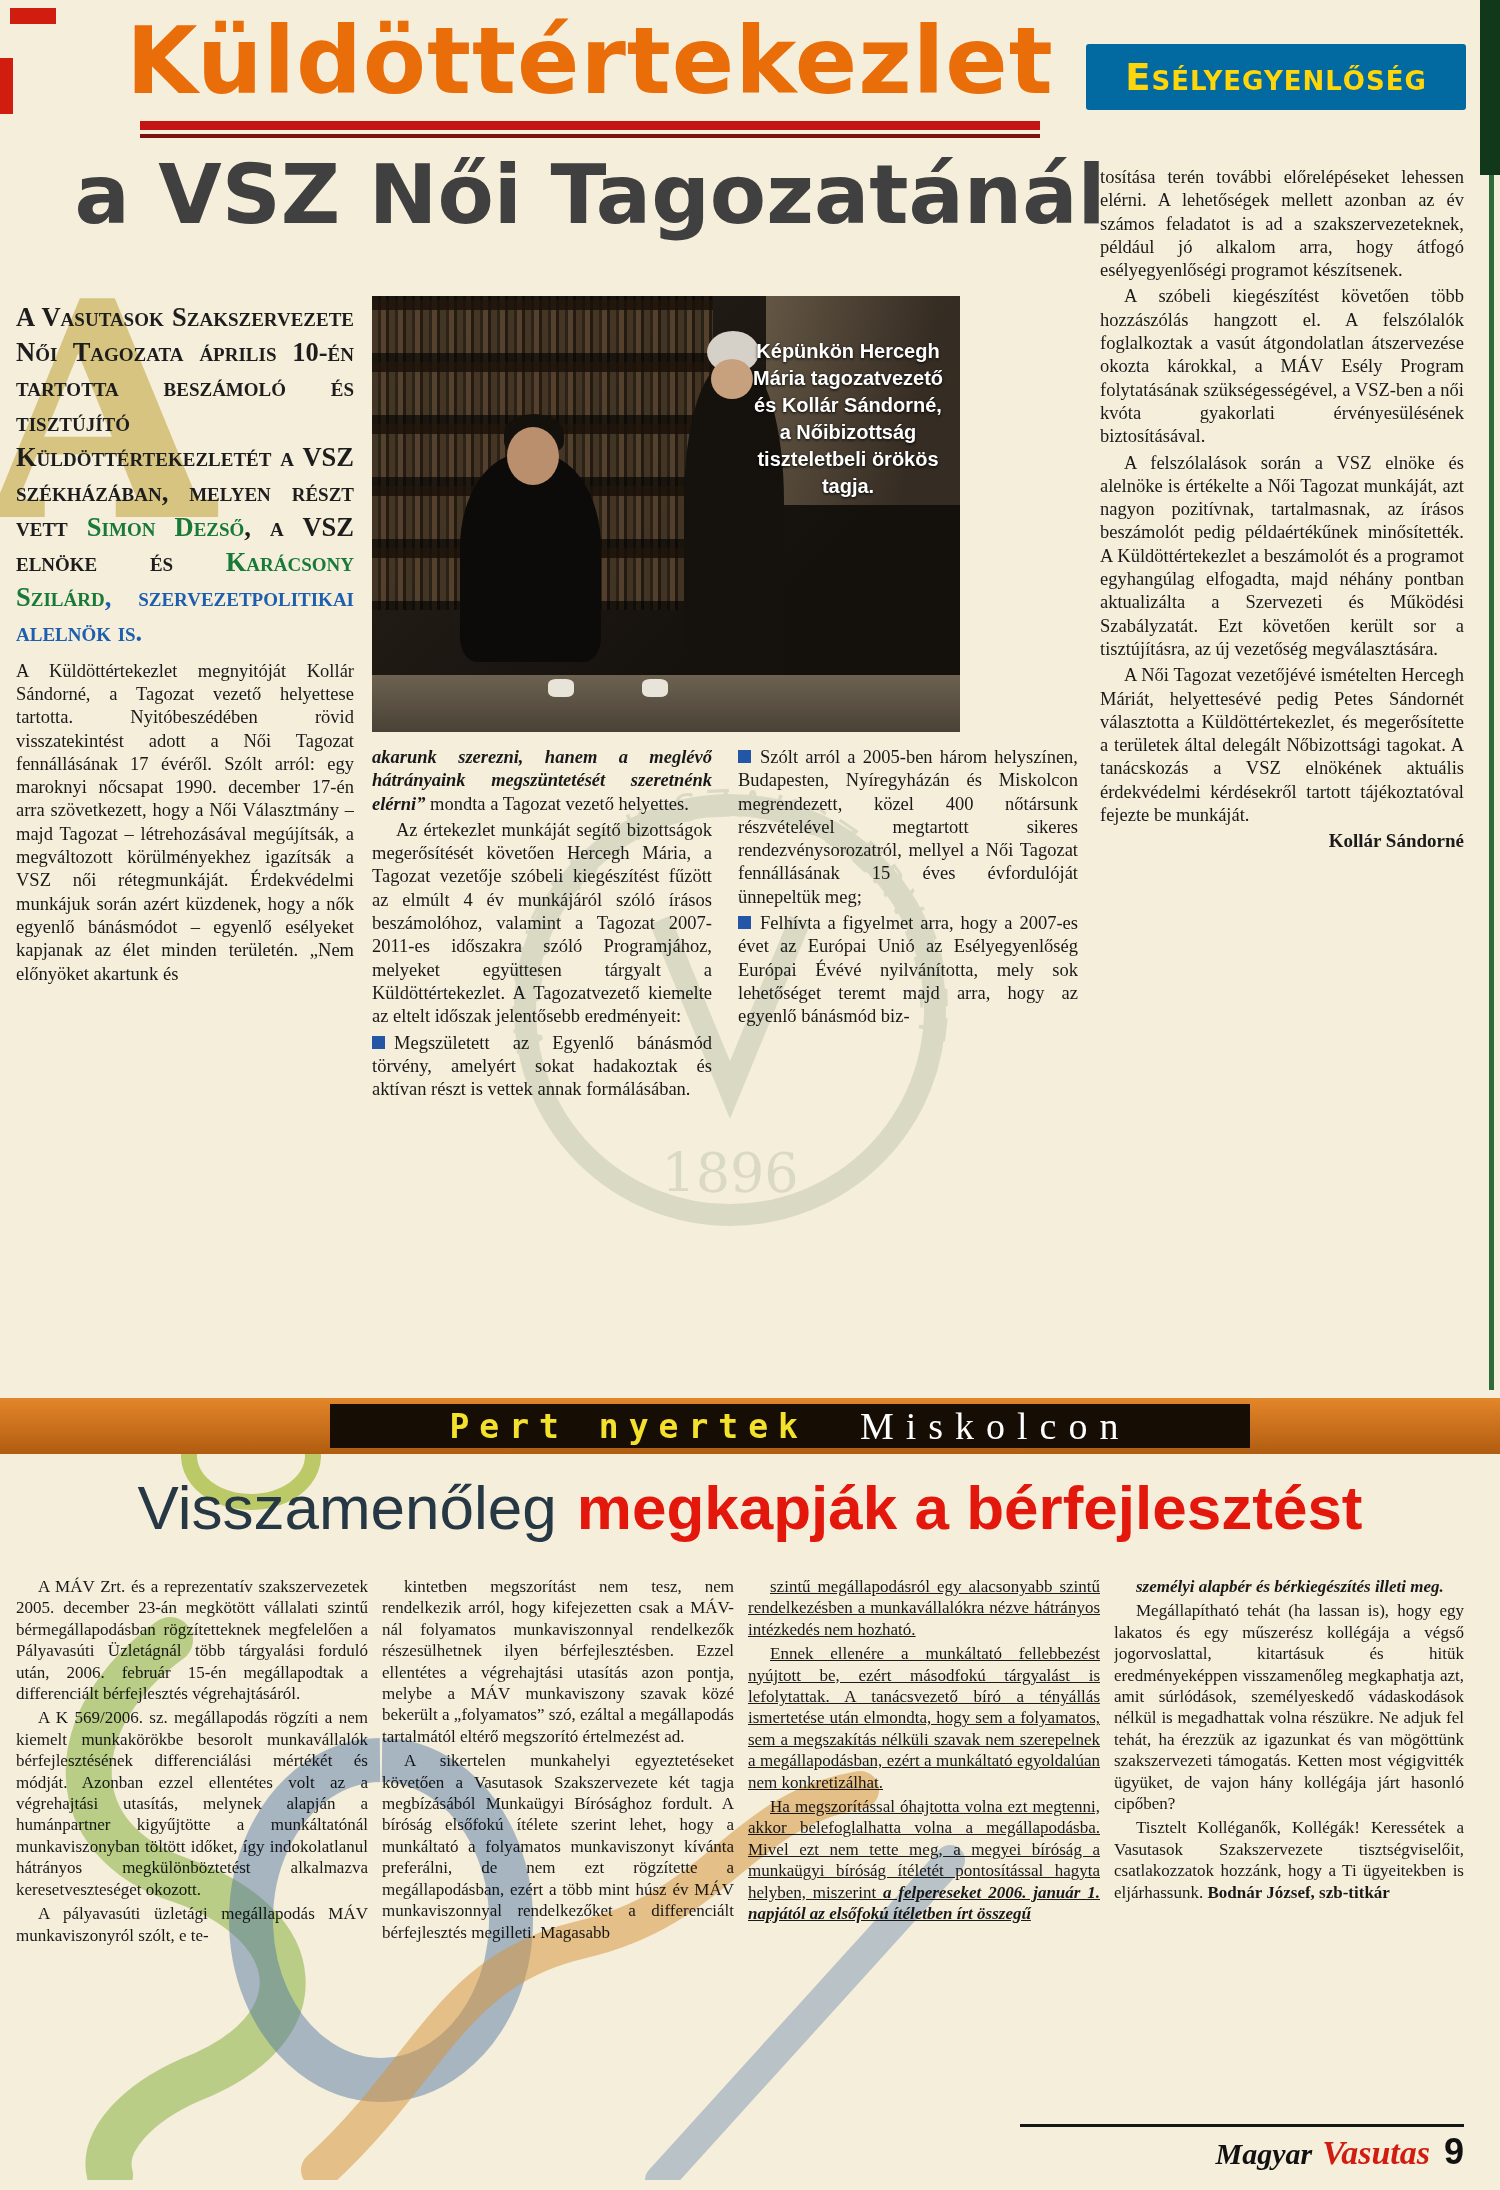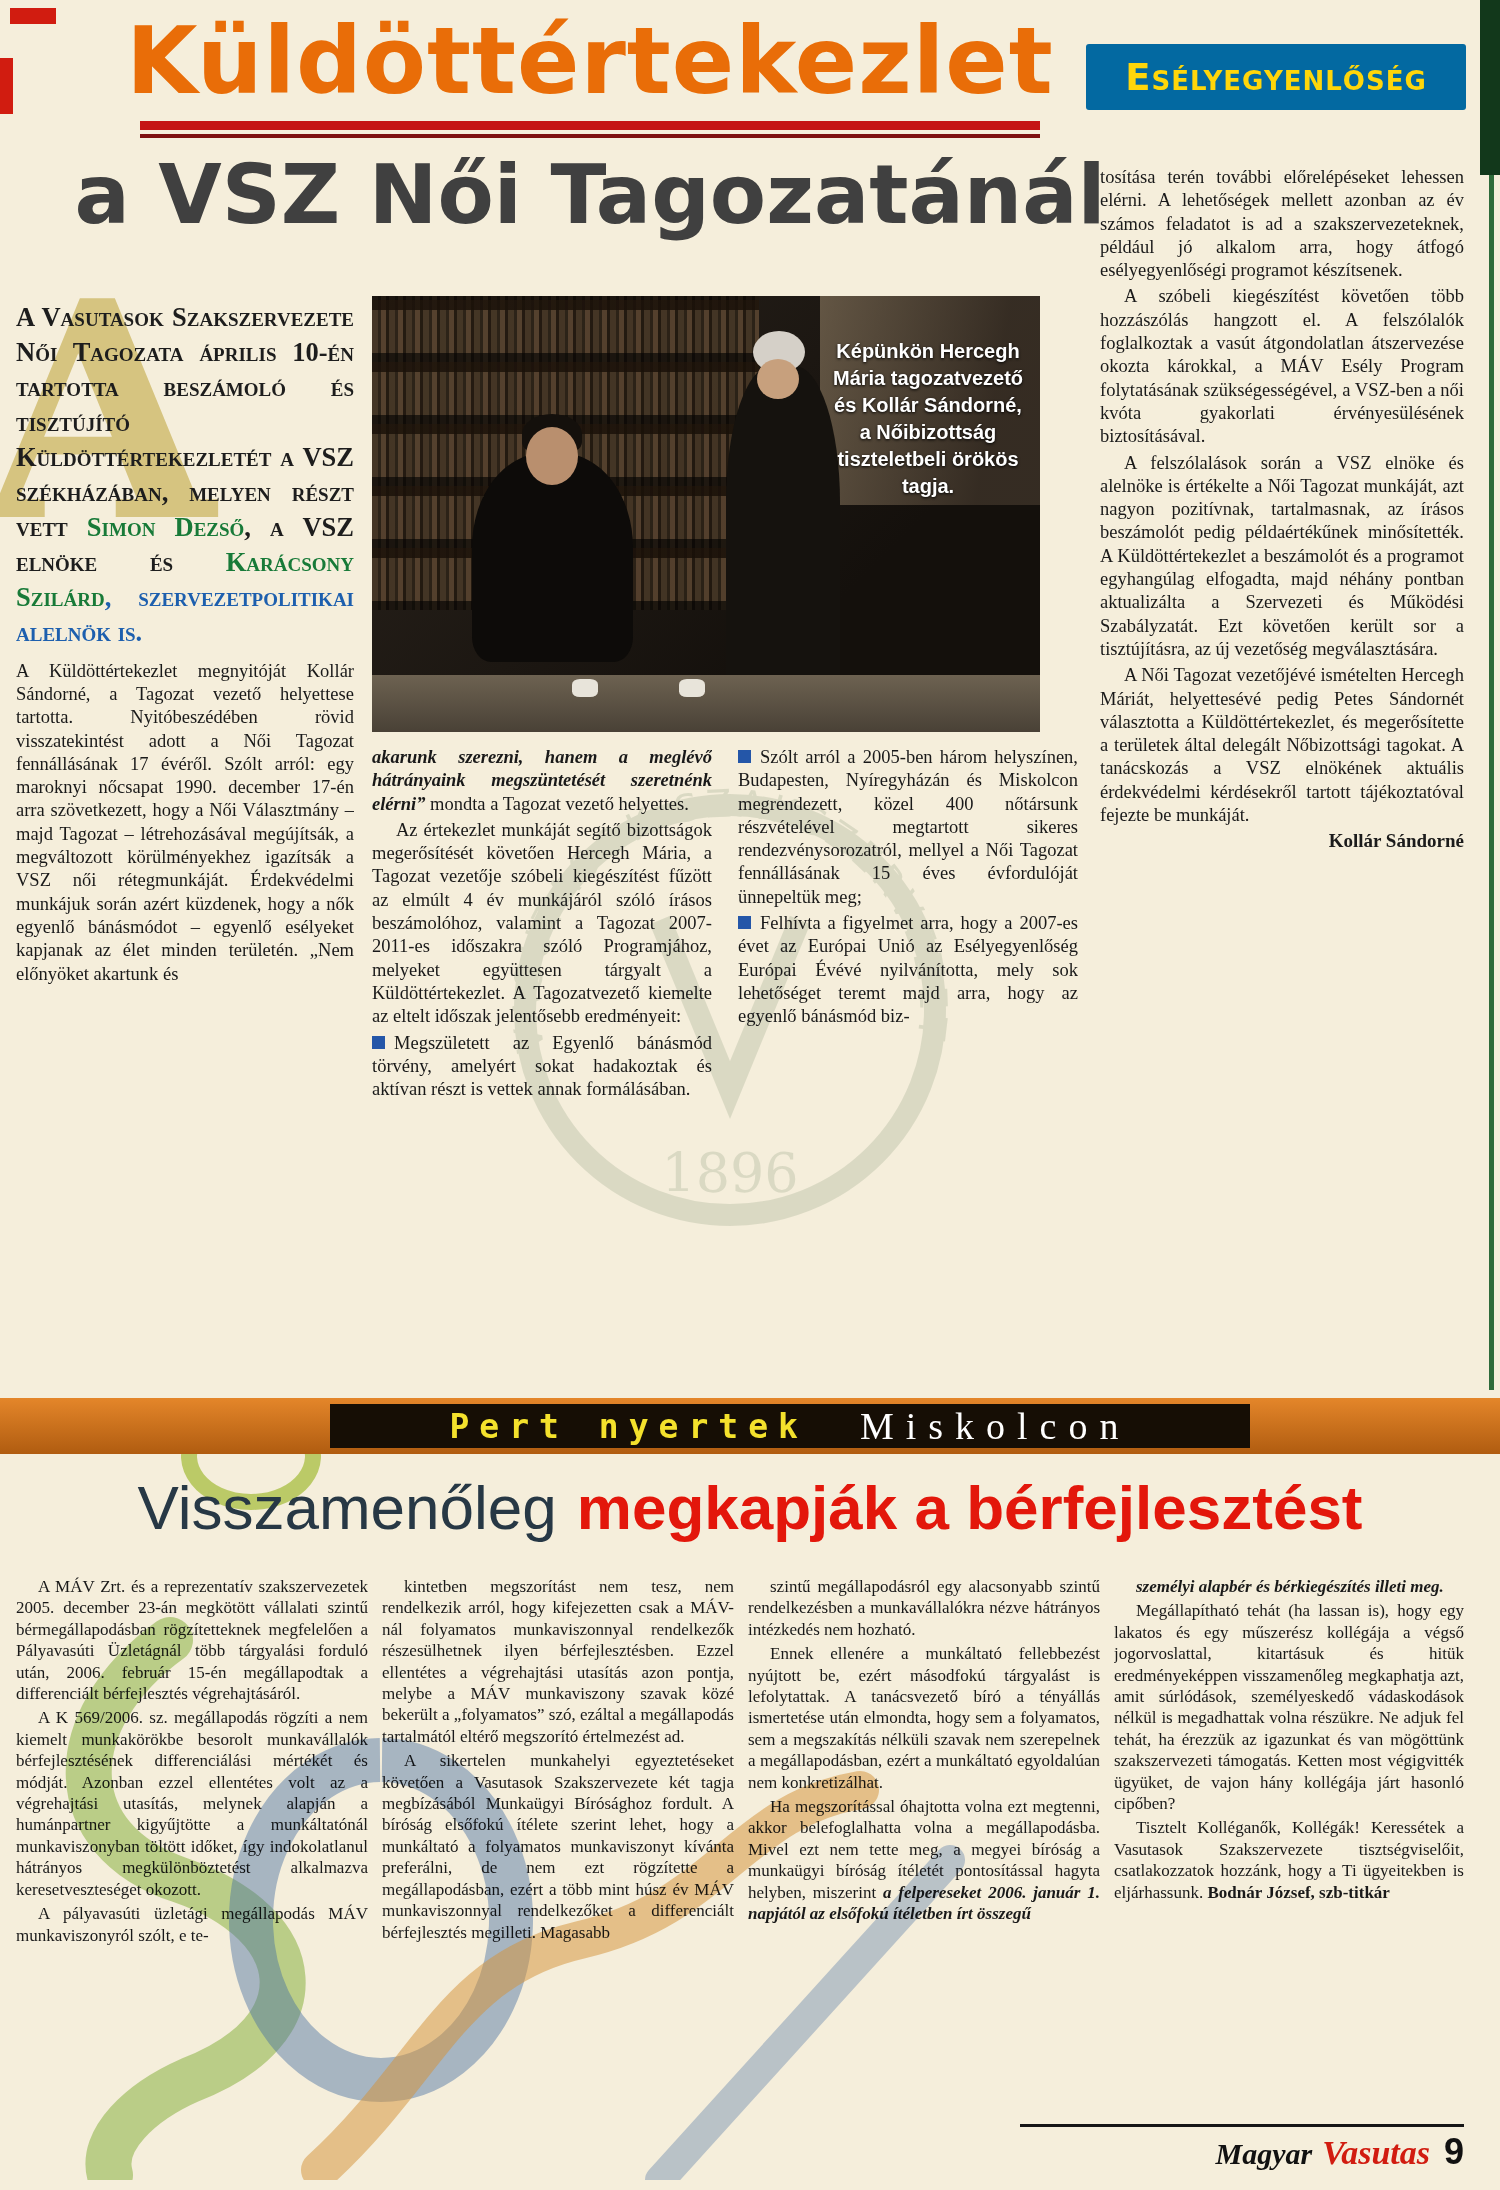--- a/index.html
+++ b/index.html
@@ -41,21 +41,21 @@
   .intro .name{color:#187a38;}
   .intro .role{color:#1d5fae;}
   .body-p{margin:0 0 3px;font-size:18.5px;line-height:1.26;text-align:justify;color:#191919;text-indent:24px;}
   .noindent{text-indent:0;}
   .lead-quote{font-weight:700;font-style:italic;}
   .bullet{text-indent:0;}
   .bullet-square{display:inline-block;width:13px;height:13px;background:#2456a8;margin-right:9px;}
   .sig{text-align:right;font-weight:700;font-size:19px;}
 
   
-  .photo{left:372px;top:296px;width:668px;height:436px;background:linear-gradient(135deg,#2b241d,#14100c 70%);
+  .photo{left:372px;top:296px;width:588px;height:436px;background:linear-gradient(135deg,#2b241d,#14100c 70%);
          z-index:2;overflow:hidden;}
   .ph-shelves{position:absolute;left:0;top:0;width:58%;height:72%;opacity:.85;
       background:
         repeating-linear-gradient(0deg, rgba(0,0,0,.65) 0 9px, rgba(0,0,0,0) 9px 52px, rgba(25,15,7,.85) 52px 62px),
         repeating-linear-gradient(90deg,#4a3a28 0 6px,#2e2418 6px 9px,#5d4732 9px 14px,#241a10 14px 17px);}
   .ph-window{position:absolute;right:0;top:0;width:33%;height:48%;opacity:.75;
       background:linear-gradient(100deg,#7a6a54,#40352a 75%);}
   .ph-person1{position:absolute;left:15%;top:36%;width:24%;height:48%;background:#0d0b09;
       border-radius:45% 45% 12% 12%;}
   .ph-face1{position:absolute;left:23%;top:30%;width:52px;height:58px;background:#b98f6e;border-radius:50%;}
@@ -81,21 +81,21 @@
   .banner-right{color:#ffffff;font-family:"Liberation Serif",serif;font-size:38px;letter-spacing:12px;}
 
   
   .headline2{left:0;top:1472px;width:1500px;text-align:center;z-index:4;white-space:nowrap;}
   .h2-dark{font-family:"Liberation Sans",sans-serif;font-weight:400;font-size:62px;color:#273845;}
   .h2-red{font-family:"Liberation Sans",sans-serif;font-weight:700;font-size:62px;color:#e3170b;margin-left:20px;}
 
   
   .bcol{z-index:2;overflow:hidden;top:1576px;height:552px;}
   .bc1{left:16px;width:352px;} .bc2{left:382px;width:352px;}
-  .bc3{left:748px;width:352px;} .bc4{left:1114px;width:350px;}
+  .bc3{left:748px;width:352px;text-decoration:underline;} .bc4{left:1114px;width:350px;}
   .b-p{margin:0 0 3px;font-size:17px;line-height:1.26;text-align:justify;color:#191919;text-indent:22px;}
   .b-ital{font-weight:700;font-style:italic;}
   .b-sig{font-weight:700;}
 
   
   .swirls{left:0;top:1380px;width:1000px;height:800px;z-index:3;pointer-events:none;mix-blend-mode:multiply;}
 
   
   .footer{left:1020px;top:2124px;width:444px;text-align:right;border-top:3px solid #161616;padding-top:4px;z-index:5;}
   .f-magyar{font-family:"Liberation Serif",serif;font-style:italic;font-weight:700;font-size:30px;color:#111;}

